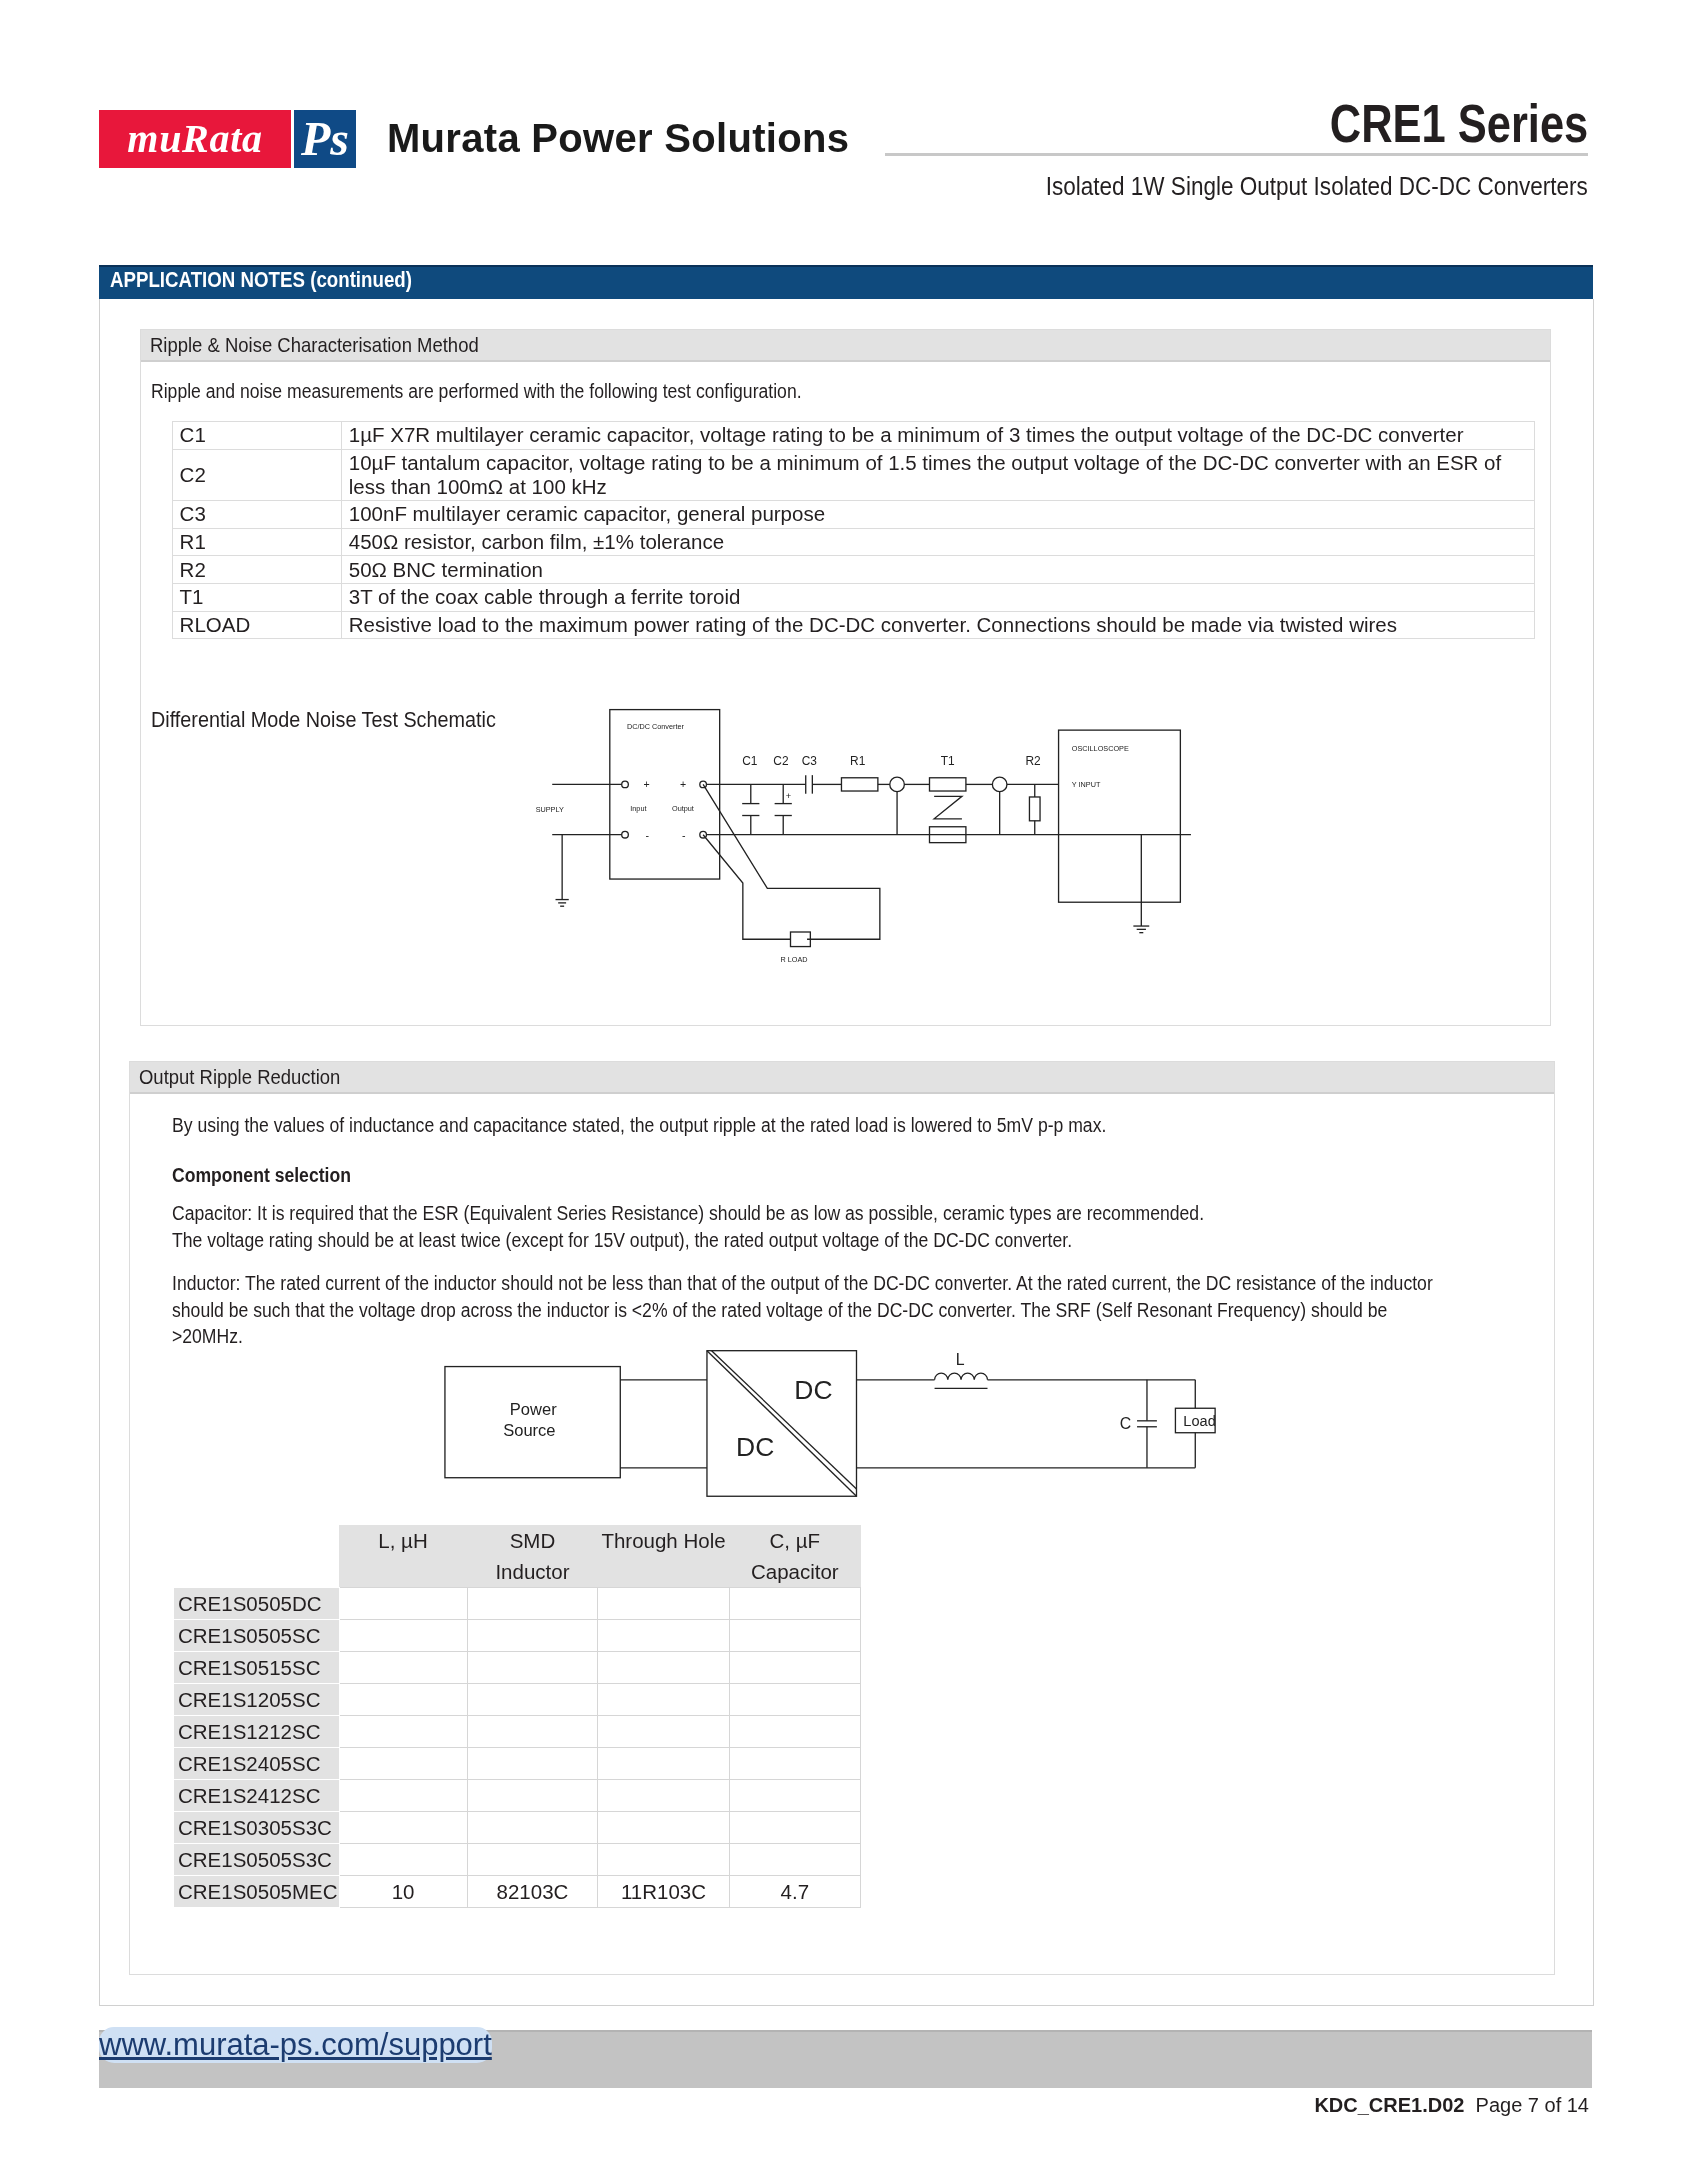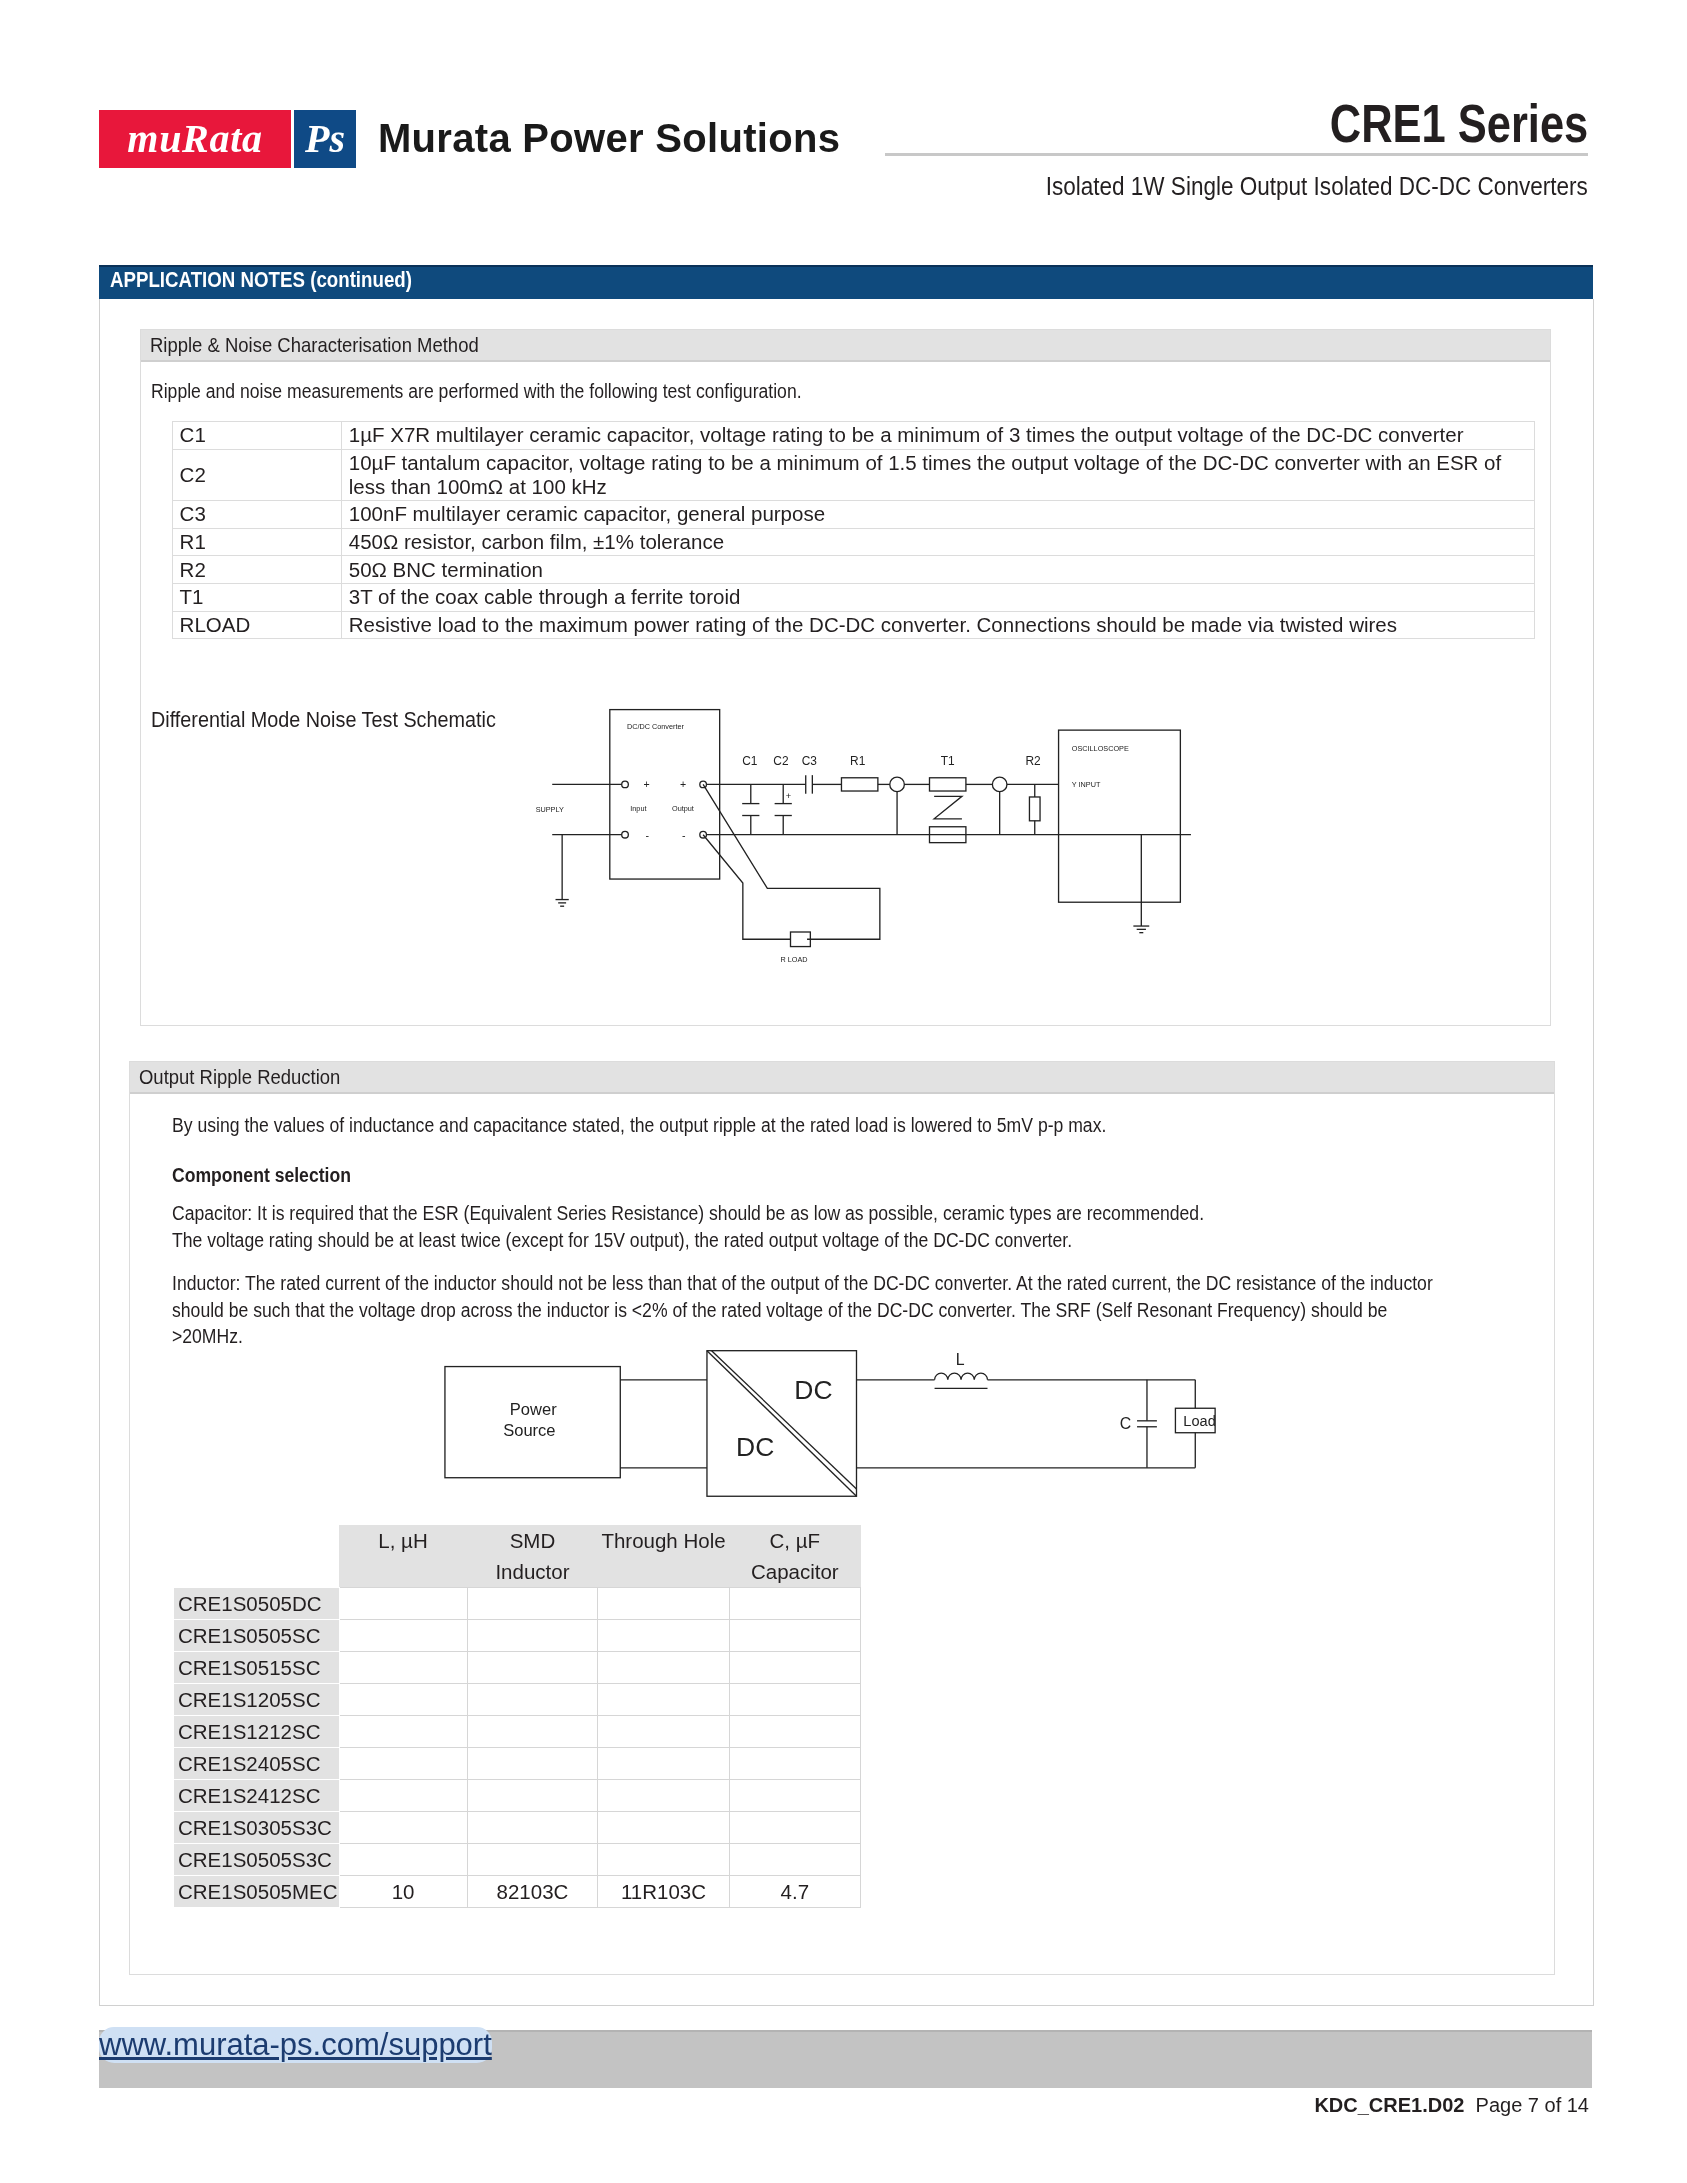--- a/index.html
+++ b/index.html
@@ -1,21 +1,21 @@
 <!DOCTYPE html>
 <html style="font-size:10.6px"><head>
 <meta charset="utf-8">
 <style>
   html,body{margin:0;padding:0;background:#fff;}
   body{width:1687px;height:2183px;position:relative;font-family:"Liberation Sans",sans-serif;color:#231f20;overflow:hidden;}
   .abs{position:absolute;}
   
   .logo-red{left:99px;top:110px;width:192px;height:58px;background:#e8173b;color:#fff;font-family:"Liberation Serif",serif;font-style:italic;font-weight:bold;font-size:40px;line-height:58px;text-align:center;letter-spacing:0.7px;}
-  .logo-blue{left:294px;top:110px;width:62px;height:58px;background:#0f4a86;color:#fff;font-family:"Liberation Serif",serif;font-style:italic;font-weight:bold;font-size:40px;line-height:58px;text-align:center;}
-  .brand{left:378px;top:116px;font-size:40px;font-weight:bold;letter-spacing:0.3px;color:#1a1a1a;}
+  .logo-blue{left:294px;top:110px;width:62px;height:58px;background:#0f4a86;color:#fff;font-family:"Liberation Serif",serif;font-style:italic;font-weight:bold;font-size:48px;line-height:58px;text-align:center;}
+  .brand{left:387px;top:116px;font-size:40px;font-weight:bold;letter-spacing:0.3px;color:#1a1a1a;}
   .series{right:99px;top:93px;font-size:53px;font-weight:bold;transform:scaleX(0.82);transform-origin:right;}
   .rule{left:885px;top:153px;width:703px;height:2.6px;background:#c8c8c8;}
   .subtitle{right:99px;top:171px;font-size:26.5px;transform:scaleX(0.85);transform-origin:right;}
   
   .band{left:99px;top:265px;width:1494px;height:32px;background:#0f4a7d;border-top:2.6px solid #0a3158;}
   .band-text{left:110px;top:267px;font-size:22px;font-weight:bold;color:#fff;transform:scaleX(0.85);transform-origin:left;}
   .outer{left:99px;top:299px;width:1493px;height:1706px;border:1.3px solid #d0d0d0;border-top:none;}
   
   .sub{border:1.3px solid #dcdcdc;}
   .sub-head{background:#e2e2e2;border-bottom:2px solid #cfcfcf;font-size:21px;padding-left:9.3px;line-height:30px;}

